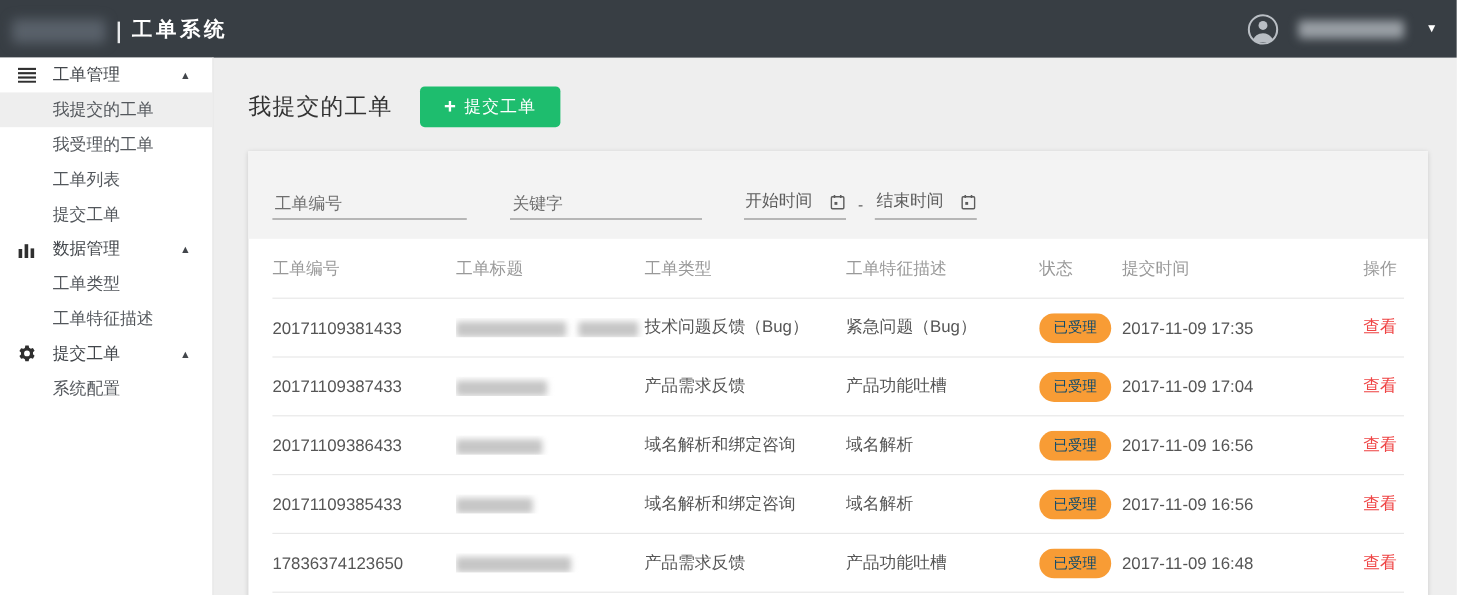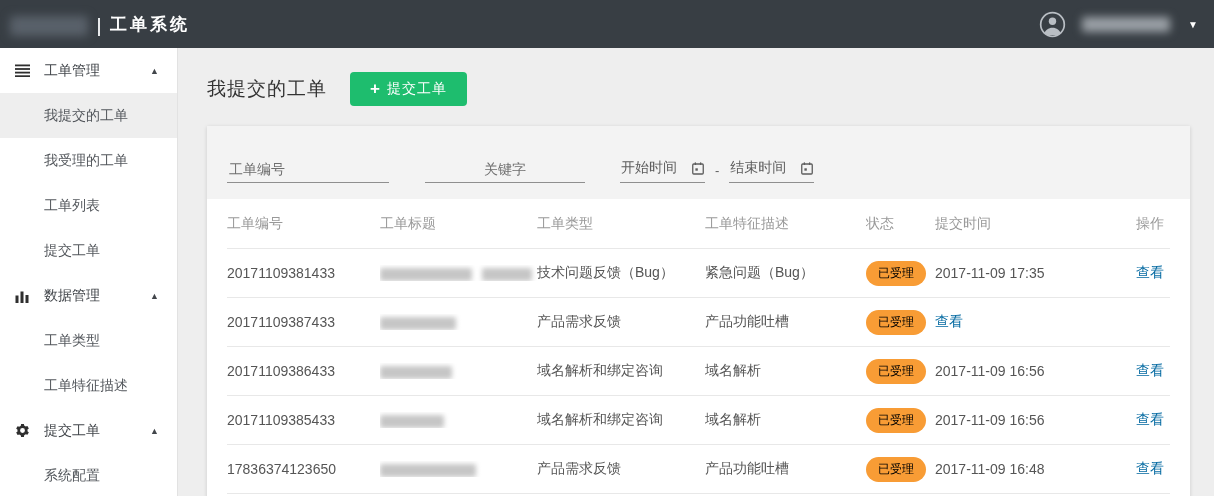--- a/index.html
+++ b/index.html
@@ -11,21 +11,21 @@
   .h-left { display:flex; align-items:flex-end; }
   .logo-blur { display:inline-block; width:78px; height:20px; background:#59616a; filter:blur(5px); border-radius:3px; margin-right:10px; }
   .logo-divider { width:2px; height:18px; background:#e8eaec; margin-right:10px; }
   .app-title { color:#ffffff; font-size:17px; font-weight:bold; letter-spacing:3px; }
   .h-right { display:flex; align-items:center; cursor:pointer; }
   .user-blur { display:inline-block; width:88px; height:15px; background:#9aa0a6; filter:blur(4px); border-radius:2px; margin:0 18px 0 16px; }
   .caret-down { color:#ffffff; font-size:10px; }
 
   
   .sidebar { position:absolute; top:48px; left:0; bottom:0; width:178px; background:#ffffff; border-right:1px solid #e2e2e2; }
-  .nav-row { height:45px; display:flex; align-items:center; font-size:14px; cursor:pointer; }
+  .nav-row { height:29px; display:flex; align-items:center; font-size:14px; cursor:pointer; }
   .group-header { padding:0 18px 0 15px; color:#42464b; }
   .group-header .gicon { width:18px; display:flex; justify-content:flex-start; margin-right:11px; }
   .group-header .glabel { flex:1; }
   .caret-up { font-size:9px; color:#42464b; }
   .sub-item { padding-left:44px; color:#53575c; }
   .sub-item.active { background:#eeeeee; }
 
   
   .main { margin-left:178px; padding:22px 24px 0 29px; }
   .title-row { display:flex; align-items:center; height:38px; }
@@ -33,31 +33,31 @@
   .submit-btn { background:#1ebd6e; border:none; border-radius:4px; color:#ffffff; height:34px; padding:0 20px; font-size:14px; display:inline-flex; align-items:center; cursor:pointer; font-family:inherit; letter-spacing:1px; }
   .submit-btn .plus { font-size:17px; font-weight:bold; margin-right:7px; letter-spacing:0; }
 
   .card { margin-top:18px; background:#ffffff; box-shadow:0 1px 4px rgba(0,0,0,0.15); min-height:372px; }
 
   
   .filter-bar { background:#f3f3f3; height:73px; display:flex; align-items:flex-end; padding:0 20px 16px 20px; }
   .u-input { border:none; outline:none; background:transparent; border-bottom:1px solid #8f8f8f; height:25px; font-size:14px; color:#333; padding:0 2px 3px 2px; font-family:inherit; }
   .u-input::placeholder { color:#6e6e6e; }
   .f-order { width:162px; margin-right:36px; }
-  .f-keyword { width:160px; margin-right:35px;text-align:center; }
+  .f-keyword { width:160px; margin-right:35px; }
   .date-field { display:inline-flex; align-items:center; justify-content:space-between; width:85px; border-bottom:1px solid #8f8f8f; height:25px; padding:0 1px 4px 1px; font-size:14px; color:#5d5d5d; cursor:pointer; }
   .range-sep { color:#5d5d5d; margin:0 10px; padding-bottom:5px; font-size:13px; }
 
   
   .table { padding:0 20px; }
   .trow { display:grid; grid-template-columns:153px 157px 168px 161px 69px 201px 1fr; align-items:center; height:49px; border-bottom:1px solid #e8e8e8; font-size:14px; color:#555555; }
   .thead { height:50px; color:#999999; }
   .cell { white-space:nowrap; overflow:hidden; }
-  .badge { display:inline-block; background:#f89c35; color:#000000; font-size:12px; height:25px; line-height:25px; padding:0 12px; border-radius:13px; }
-  .link { color:#0369a1; cursor:pointer; text-decoration:none; }
+  .badge { display:inline-block; background:#f89c35; color:#0c4a6e; font-size:12px; height:25px; line-height:25px; padding:0 12px; border-radius:13px; }
+  .link { color:#ef4444; cursor:pointer; text-decoration:none; }
   .blur-block { display:inline-block; height:13px; background:#c6c6c6; filter:blur(2.5px); border-radius:2px; margin-right:10px; vertical-align:middle; }
 
   svg { display:block; }
 </style>
 </head>
 <body>
 
 <div class="header">
   <div class="h-left">
     <span class="logo-blur"></span>
@@ -193,20 +193,21 @@
   </div>
 
   <div class="trow">
     <span class="cell">20171109387433</span>
     <span class="cell"><span class="blur-block" style="width: 76px;"></span></span>
     <span class="cell">产品需求反馈</span>
     <span class="cell">产品功能吐槽</span>
     <span class="cell">
       <span class="badge">已受理</span>
     </span>
+    <span class="cell">2017-11-09 17:04</span>
     <span class="cell">
       <a class="link">查看</a>
     </span>
   </div>
 
   <div class="trow">
     <span class="cell">20171109386433</span>
     <span class="cell"><span class="blur-block" style="width: 72px;"></span></span>
     <span class="cell">域名解析和绑定咨询</span>
     <span class="cell">域名解析</span>

